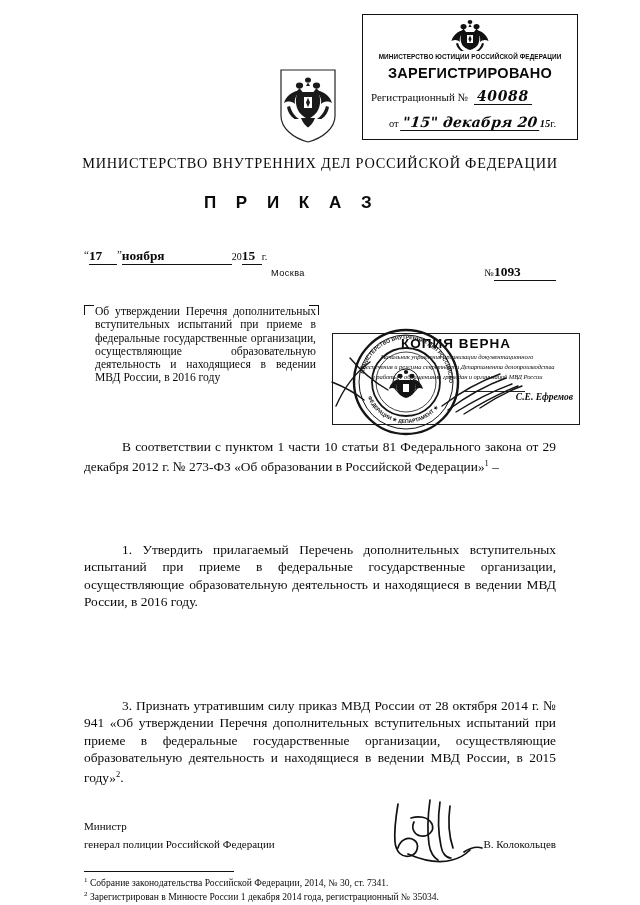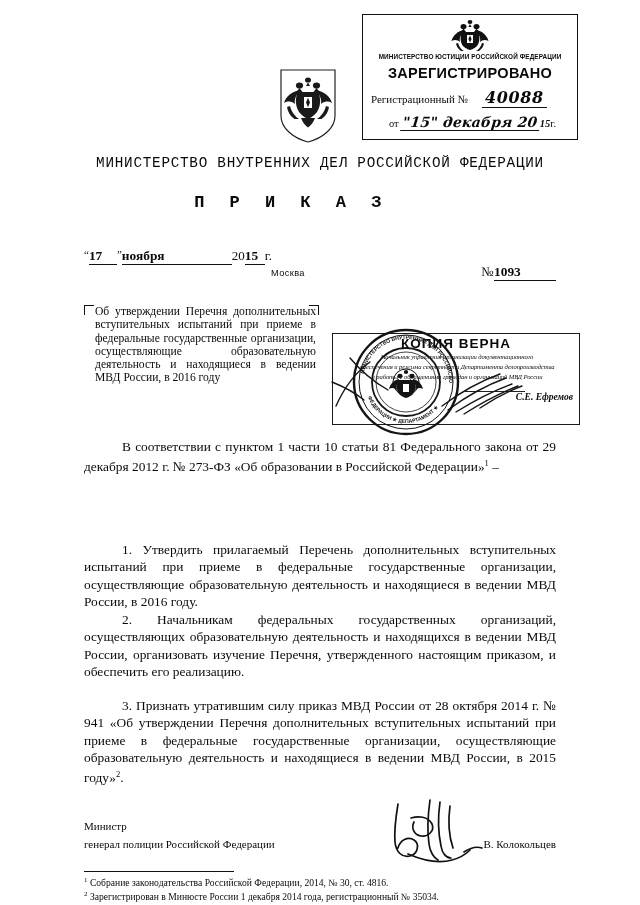--- a/index.html
+++ b/index.html
@@ -65,25 +65,25 @@
     top: 73px;
     left: 8px;
     font-family: "Liberation Serif", serif;
     font-size: 11px;
     white-space: nowrap;
   }
   #reg-number-value {
     font-family: "DejaVu Serif", serif;
     font-style: italic;
     font-weight: bold;
-    font-size: 16px;
+    font-size: 14px;
     letter-spacing: 0.6px;
     border-bottom: 1.3px solid #111;
     padding: 0 3px;
-    margin-left: 14px;
+    margin-left: 6px;
   }
   #reg-date-row {
     position: absolute;
     top: 99px;
     left: 26px;
     font-family: "Liberation Serif", serif;
     font-size: 10.5px;
     white-space: nowrap;
   }
   #reg-date-value {
@@ -107,32 +107,32 @@
     height: 76px;
   }
 
   
   #ministry-title {
     position: absolute;
     left: 0;
     top: 155px;
     width: 640px;
     text-align: center;
-    font-family: Liberation Mono, monospace;
+    font-family: Liberation Serif, serif;
     font-size: 14.3px;
     letter-spacing: 0.75px;
     white-space: nowrap;
   }
   #order-word {
     position: absolute;
     left: 0;
     top: 193px;
     width: 576px;
     text-align: center;
-    font-family: Liberation Mono, monospace;
+    font-family: Liberation Sans, sans-serif;
     font-weight: bold;
     font-size: 17px;
     letter-spacing: 7.5px;
     padding-left: 7px;
     box-sizing: border-box;
   }
 
   
   #datenum {
     position: absolute;
@@ -144,21 +144,21 @@
   #datenum .q { font-size: 11px; vertical-align: 2px; }
   #datenum .fill {
     display: inline-block;
     border-bottom: 1.1px solid #111;
     font-weight: bold;
   }
   #datenum .w-day   { width: 28px; }
   #datenum .w-month { width: 110px; }
   #datenum .w-year  { width: 20px; }
   #datenum .w-num   { width: 62px; }
-  #datenum .small { font-size: 13px; }
+  #datenum .small { font-size: 10px; }
   #num-block {
     position: absolute;
     right: 0;
     top: 16px;
     white-space: nowrap;
   }
   #city {
     position: absolute;
     left: 0;
     top: 268px;
@@ -454,21 +454,20 @@
       <path d="M150 72 C162 64 176 56 192 50"></path>
     </g>
   </svg>
 
   <div class="para" id="para-basis">
     <span>В соответствии с пунктом 1 части 10 статьи 81 Федерального закона от 29 декабря 2012 г. № 273-ФЗ «Об образовании в Российской Федерации»</span><sup>1</sup><span> –</span>
   </div>
 
 
   <div class="para" id="item-1">1. Утвердить прилагаемый Перечень дополнительных вступительных испытаний при приеме в федеральные государственные организации, осуществляющие образовательную деятельность и находящиеся в ведении МВД России, в 2016 году.</div>
-  <div class="para" id="item-2">2. Начальникам федеральных государственных организаций, осуществляющих образовательную деятельность и находящихся в ведении МВД России, организовать изучение Перечня, утвержденного настоящим приказом, и обеспечить его реализацию.</div>
   <div class="para" id="item-3">
     <span>3. Признать утратившим силу приказ МВД России от 28 октября 2014 г. № 941 «Об утверждении Перечня дополнительных вступительных испытаний при приеме в федеральные государственные организации, осуществляющие образовательную деятельность и находящиеся в ведении МВД России, в 2015 году»</span><sup>2</sup><span>.</span>
   </div>
 
   <div id="sig-block">
     <div>Министр</div>
     <div>генерал полиции Российской Федерации</div>
     <div id="sig-name">В. Колокольцев</div>
   </div>
 
@@ -480,20 +479,20 @@
       <path d="M62 4 C60 18 60 34 63 48 C64 55 68 60 73 60"></path>
       <path d="M72 8 C70 22 71 38 75 50"></path>
       <path d="M30 56 C44 62 60 66 74 62 C82 60 88 56 92 52"></path>
       <path d="M86 54 C92 50 98 48 104 50"></path>
     </g>
   </svg>
 
   <div id="footnote-rule"></div>
   <div id="footnotes">
     <div>
-      <sup>1</sup><span> Собрание законодательства Российской Федерации, 2014, № 30, ст. 4816.</span>
+      <sup>1</sup><span> Собрание законодательства Российской Федерации, 2014, № 30, ст. 7341.</span>
     </div>
     <div>
       <sup>2</sup><span> Зарегистрирован в Минюсте России 1 декабря 2014 года, регистрационный № 35034.</span>
     </div>
   </div>
 
 </div>
 
 </body></html>

